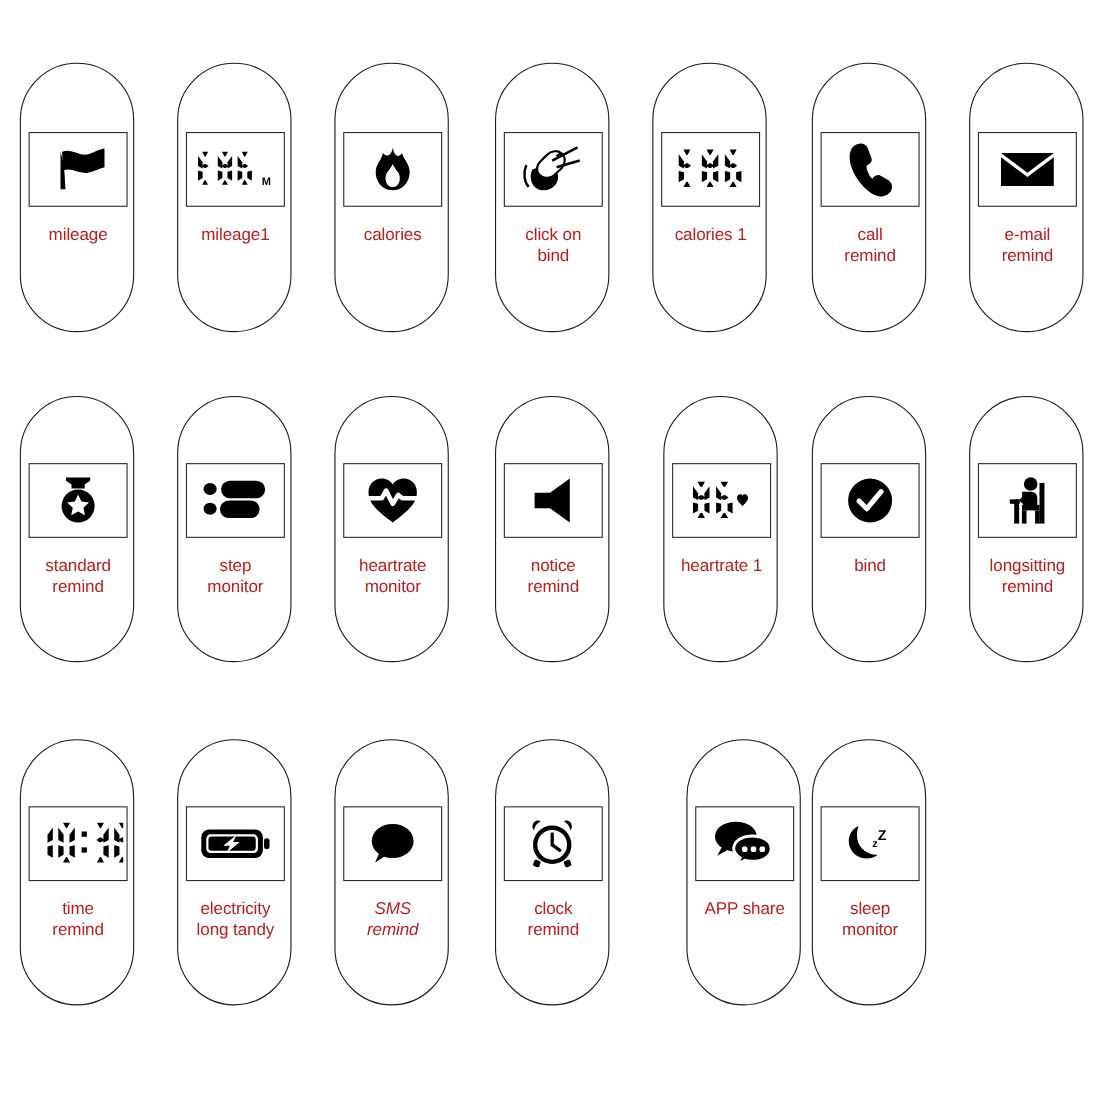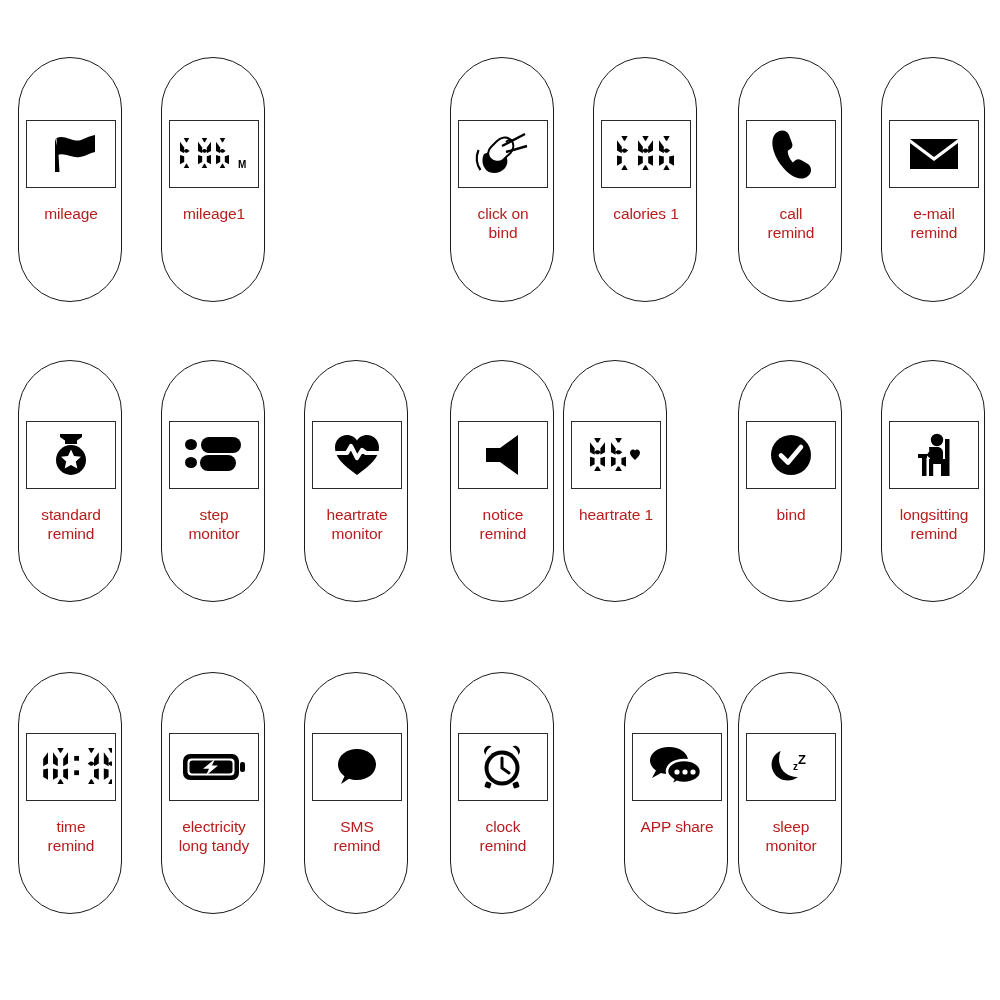--- a/index.html
+++ b/index.html
@@ -98,20 +98,33 @@
             <path d="M42.36,16.9 l2.52,-1.8900000000000001 h1.2400000000000002 l2.52,1.8900000000000001 l-2.52,1.8900000000000001 h-1.2400000000000002 Z" fill="#000"></path>
             <path d="M39,21.1 v9.120000000000001 l4.2,-2.3100000000000005 v-5.759999999999998 Z" fill="#000"></path>
             <path d="M52,21.1 v9.120000000000001 l-4.2,-2.3100000000000005 v-5.759999999999998 Z" fill="#000"></path>
             <path d="M42.78,34 h5.4399999999999995 l-2.3100000000000005,-4.2 h-0.8200000000000003 Z" fill="#000"></path>
             <text x="61" y="34" font-family="Liberation Sans, sans-serif" font-size="10" font-weight="bold" fill="#000">M</text>
           </svg>
         </span>
       </div>
       <div class="label">mileage1</div>
     </div>
+    <div class="capsule r1" style="left: 304px;">
+      <div class="icon-box">
+        <span>
+          <svg viewBox="0 0 40 42" width="40" height="42">
+            <g fill="#000">
+              <path d="M20,1 C19,9 14,10 11,6 C10,12 6.5,14 5,20 C3,28 8,40 20,40 C32,40 37,28 35,20 C33.2,13 30,12 28.5,6 C25.5,11 21.5,9 20,1 Z"></path>
+              <path d="M20,16 C17.5,22 13.5,23 13.5,29 C13.5,34 16.5,37 20,37 C23.5,37 26.5,34 26.5,29 C26.5,23 22.5,22 20,16 Z" fill="#fff"></path>
+            </g>
+          </svg>
+        </span>
+      </div>
+      <div class="label">calories</div>
+    </div>
     <div class="capsule r1" style="left: 450px;">
       <div class="icon-box">
         <span>
           <svg viewBox="0 0 56 44" width="56" height="44">
             <g>
               <path d="M9,22 C5,30 9,41 19,41 C28,41 34,34 32,26 L22,17 Z" fill="#000"></path>
               <path d="M22,9 C26,5 32,4 36,8 C39.5,11.5 39,17 35.5,21 L28,28 C24,31 18,30 15,26.5 C12,23 13,18 16,15 Z" fill="#fff" stroke="#000" stroke-width="2"></path>
               <path d="M27,14 L50,2" stroke="#000" stroke-width="2.4" fill="none"></path>
               <path d="M31,20 L52,14" stroke="#000" stroke-width="2.4" fill="none"></path>
               <path d="M3.5,18 C0.5,25 1.5,33 5.5,38" stroke="#000" stroke-width="2.2" fill="none"></path>
@@ -217,21 +230,21 @@
     <div class="capsule r2" style="left: 450px;">
       <div class="icon-box">
         <span>
           <svg viewBox="0 0 38 44" width="38" height="44">
             <path d="M34,2 L16,15 L2,15 L2,29 L16,29 L34,42 Z" fill="#000"></path>
           </svg>
         </span>
       </div>
       <div class="label">notice<br>remind</div>
     </div>
-    <div class="capsule r2" style="left: 563px;">
+    <div class="capsule r2" style="left: 603px;">
       <div class="icon-box">
         <span>
           <svg viewBox="0 0 58 42" width="58" height="42">
             <path d="M7.14,4 h6.720000000000001 l-2.53,4.6 h-1.660000000000002 Z" fill="#000"></path>
             <path d="M18,8.14 v10.06 l-4.6,2.53 v-6.380000000000001 Z" fill="#000"></path>
             <path d="M18,22.8 v10.06 l-4.6,-2.53 v-6.380000000000001 Z" fill="#000"></path>
             <path d="M7.14,37 h6.720000000000001 l-2.53,-4.6 h-1.660000000000002 Z" fill="#000"></path>
             <path d="M3,22.8 v10.06 l4.6,-2.53 v-6.380000000000001 Z" fill="#000"></path>
             <path d="M3,8.14 v10.06 l4.6,2.53 v-6.380000000000001 Z" fill="#000"></path>
             <path d="M6.68,18.2 l2.76,-2.07 h2.120000000000001 l2.76,2.07 l-2.76,2.07 h-2.120000000000001 Z" fill="#000"></path>
@@ -319,21 +332,21 @@
               <rect x="5.5" y="9.5" width="47" height="17" rx="4" fill="#fff"></rect>
               <rect x="7.5" y="11.5" width="43" height="13" rx="3" fill="#000"></rect>
               <rect x="58" y="13" width="5" height="10" rx="2.2" fill="#000"></rect>
               <path d="M33,10 L21,19.8 L27,19.8 L24,26.5 L36,16.5 L30,16.5 Z" fill="#fff"></path>
             </g>
           </svg>
         </span>
       </div>
       <div class="label">electricity<br>long tandy</div>
     </div>
-    <div class="capsule r3" style="left: 304px;">
+    <div class="capsule r3" style="left: 304px; font-style: italic;">
       <div class="icon-box">
         <span>
           <svg viewBox="0 0 42 38" width="42" height="38">
             <path d="M21,1 C32,1 40,8 40,16.5 C40,25 32,32 21,32 C18,32 15.5,31.6 13,30.8 L5,36 L8.5,28.2 C4.5,25.2 2,21.2 2,16.5 C2,8 10,1 21,1 Z" fill="#000"></path>
           </svg>
         </span>
       </div>
       <div class="label">SMS<br>remind</div>
     </div>
     <div class="capsule r3" style="left: 450px;">

